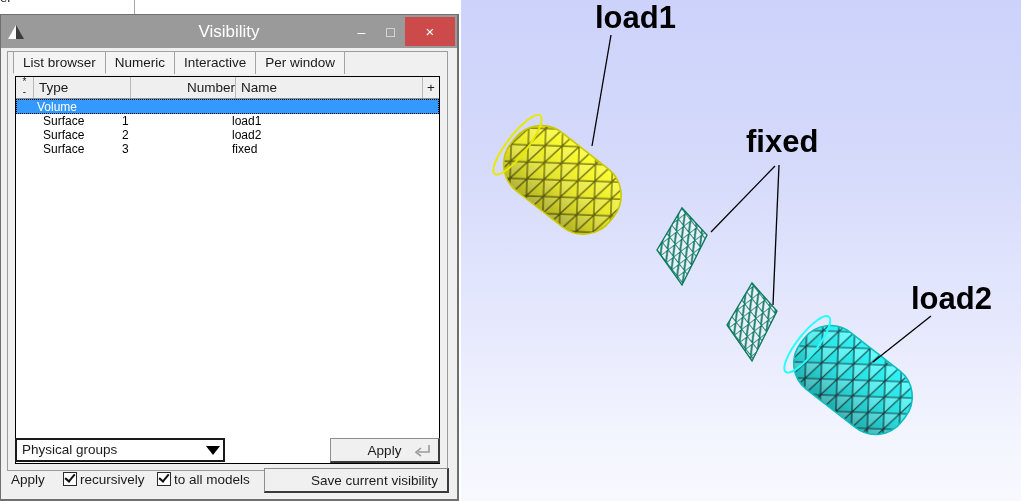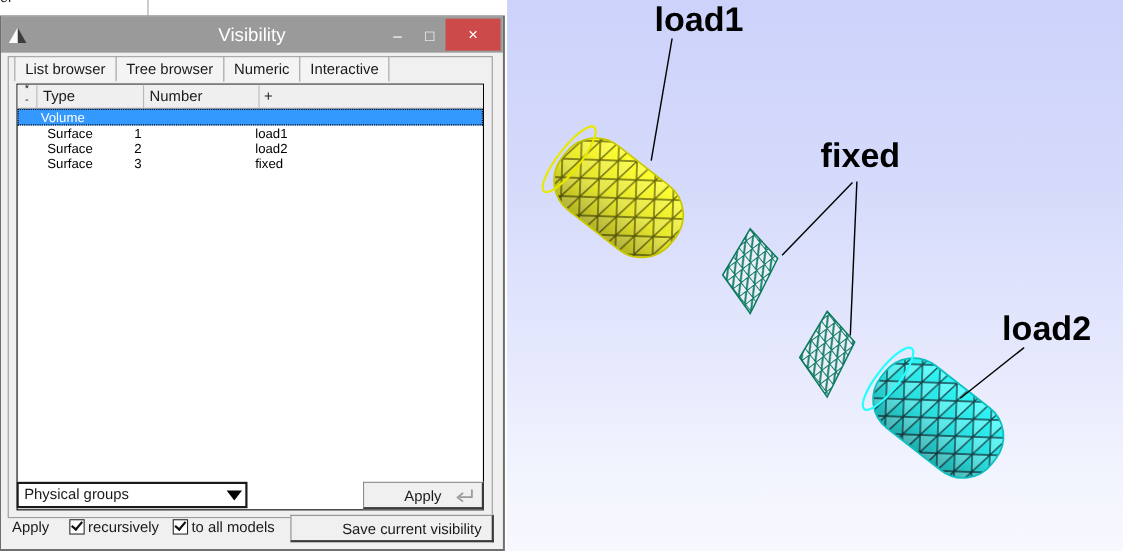--- a/index.html
+++ b/index.html
@@ -96,21 +96,21 @@
   }
   #colhdr{display:flex;height:21px;background:#efefef;border-bottom:1px solid #8f8f8f;}
   .col{
     border-right:1px solid #b9b9b9;font-size:13.5px;color:#1a1a1a;
     padding-left:5px;line-height:21px;box-sizing:border-box;
     font-family:"Liberation Sans", sans-serif;
   }
   .col.c0{width:18px;padding:0;position:relative;text-align:center;line-height:10px;font-size:10px;}
   .col.c0 span{display:block;height:10px;}
   .col.c1{width:97px;}
-  .col.c2{width:105px;}
+  .col.c2{width:105px;text-align:right;}
   .col.c3{flex:1;}
   .col.c4{width:16px;border-right:none;text-align:center;padding-left:0;}
   #rows{position:relative;}
   .row{display:flex;height:14px;font-size:12px;color:#000000;box-sizing:border-box;
        font-family:"Liberation Sans", sans-serif;}
   .row.sel{background:#3399ff;color:#ffffff;border:1px dotted #000000;height:15px;flex-direction:column;}
   .cell{line-height:14px;box-sizing:border-box;}
   .cell.t{width:97px;padding-left:27px;}
   .cell.n{width:105px;padding-left:9px;}
   .cell.m{flex:1;padding-left:14px;}
@@ -249,33 +249,34 @@
     <div class="win-btn" id="btn-max">□</div>
     <div class="win-btn" id="btn-close">×</div>
   </div>
 
   <div id="client">
 
     <div id="panel">
 
       <div id="tabs">
         <div class="tab active">List browser</div>
-        <div class="tab">Tree browser</div>
         <div class="tab">Numeric</div>
         <div class="tab">Interactive</div>
+        <div class="tab">Per window</div>
       </div>
 
       <div id="listwrap">
         <div id="colhdr">
           <div class="col c0">
             <span>*</span>
             <span>-</span>
           </div>
           <div class="col c1">Type</div>
           <div class="col c2">Number</div>
+          <div class="col c3">Name</div>
           <div class="col c4">+</div>
         </div>
 
         <div id="rows">
           <div class="row sel">
             <div class="cell t">Volume</div>
             <div class="cell n">4</div>
           </div>
           <div class="row">
             <div class="cell t">Surface</div>

